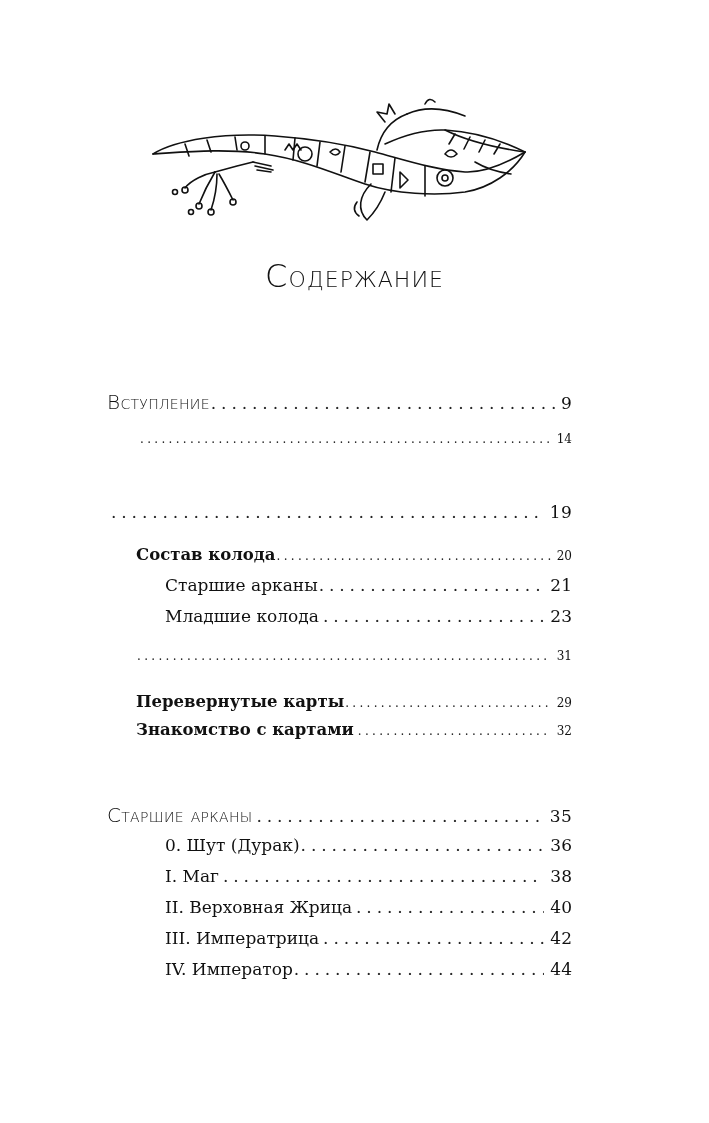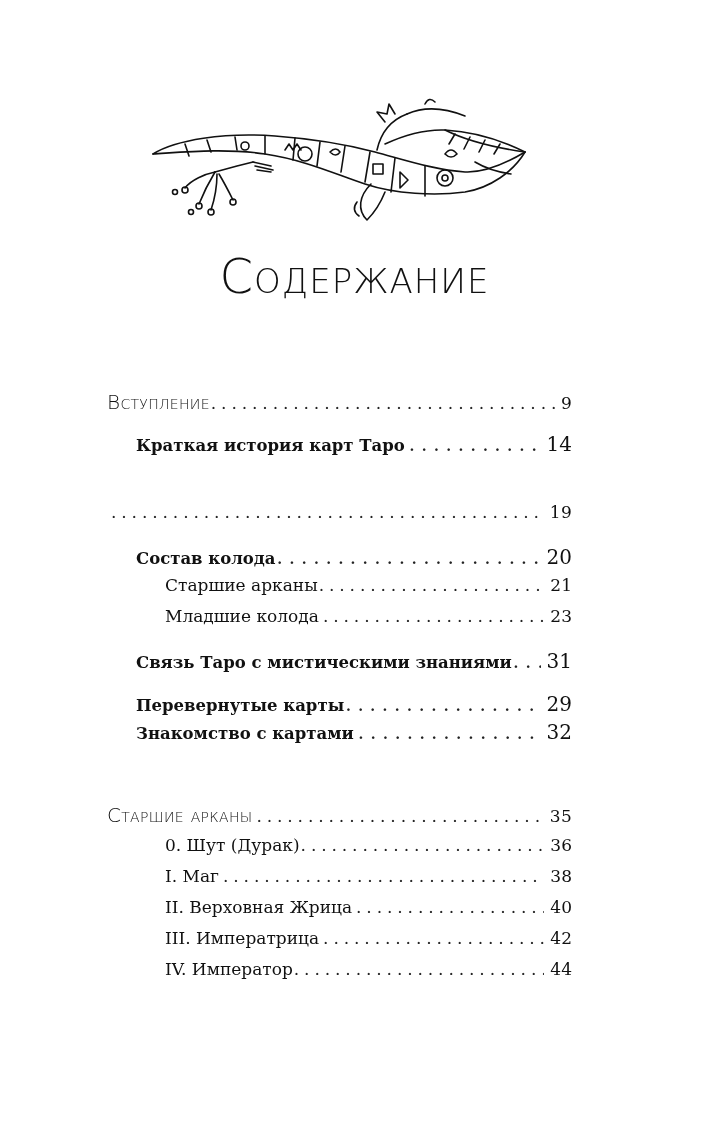--- a/index.html
+++ b/index.html
@@ -5,21 +5,21 @@
     html, body { margin: 0; padding: 0; background: #ffffff; }
     body {
       width: 709px; height: 1123px; position: relative; overflow: hidden;
       font-family: "DejaVu Serif", "Liberation Serif", serif;
       color: #111111;
     }
     .ornament { position: absolute; left: 145px; top: 92px; width: 395px; height: 135px; }
     .page-title {
       position: absolute; left: 0; right: 0; top: 248px; text-align: center;
       font-family: "DejaVu Sans", "Liberation Sans", sans-serif;
-      font-size: 48px; font-weight: 300; letter-spacing: 1px; color: #111;
+      font-size: 32px; font-weight: 300; letter-spacing: 1px; color: #111;
       font-variant: small-caps; line-height: 56px;
     }
     .toc { position: absolute; left: 0; top: 0; width: 709px; }
     .row {
       position: absolute; display: flex; align-items: baseline;
       right: 137px; white-space: nowrap; overflow: hidden;
     }
     .row .label { flex: 0 0 auto; }
     .row .dots {
       flex: 1 1 auto; overflow: hidden; margin: 0 6px 0 4px;
@@ -29,21 +29,21 @@
       content: ". . . . . . . . . . . . . . . . . . . . . . . . . . . . . . . . . . . . . . . . . . . . . . . . . . . . . . . . . . . . . . . . . . . . . . . . . . . . . . . . . . . . .";
       letter-spacing: 0px; word-spacing: -0.5px;
     }
     .row .page { flex: 0 0 auto; text-align: right; }
     .lvl0 {
       left: 107px; font-family: "DejaVu Sans", "Liberation Sans", sans-serif;
       font-size: 20px; font-weight: 300; font-variant: small-caps; letter-spacing: 0.3px;
     }
     .lvl0 .page, .lvl0 .dots { font-family: "DejaVu Serif", "Liberation Serif", serif; font-size: 17px; font-variant: normal; }
     .lvl1 { left: 136px; font-size: 16.5px; font-weight: bold; }
-    .lvl1 .page, .lvl1 .dots { font-weight: normal; font-size: 20px; }
+    .lvl1 .page, .lvl1 .dots { font-weight: normal; font-size: 12px; }
     .lvl2 { left: 165px; font-size: 17px; font-weight: normal; }
     .row.nogap .dots { margin-left: 1px; }
   </style>
 </head>
 <body>
 
 <div>
 
   <svg class="ornament" viewBox="0 0 395 135" fill="none" stroke="#111" stroke-width="1.6" stroke-linejoin="round" stroke-linecap="round">
 
@@ -105,21 +105,20 @@
 
   <div class="toc">
 
     <div class="row lvl0 nogap" style="top:390px">
       <span class="label">Вступление</span>
       <span class="dots"></span>
       <span class="page">9</span>
     </div>
 
     <div class="row lvl1" style="top:432px">
-      <span class="label">Краткая история карт Таро</span>
       <span class="dots"></span>
       <span class="page">14</span>
     </div>
 
     <div class="row lvl0" style="top:502px">
       <span class="dots"></span>
       <span class="page">19</span>
     </div>
 
     <div class="row lvl1 nogap" style="top:545px">
@@ -134,21 +133,20 @@
       <span class="page">21</span>
     </div>
 
     <div class="row lvl2" style="top:606px">
       <span class="label">Младшие колода</span>
       <span class="dots"></span>
       <span class="page">23</span>
     </div>
 
     <div class="row lvl1 nogap" style="top:649px">
-      <span class="label">Связь Таро с мистическими знаниями</span>
       <span class="dots"></span>
       <span class="page">31</span>
     </div>
 
     <div class="row lvl1 nogap" style="top:692px">
       <span class="label">Перевернутые карты</span>
       <span class="dots"></span>
       <span class="page">29</span>
     </div>
 

